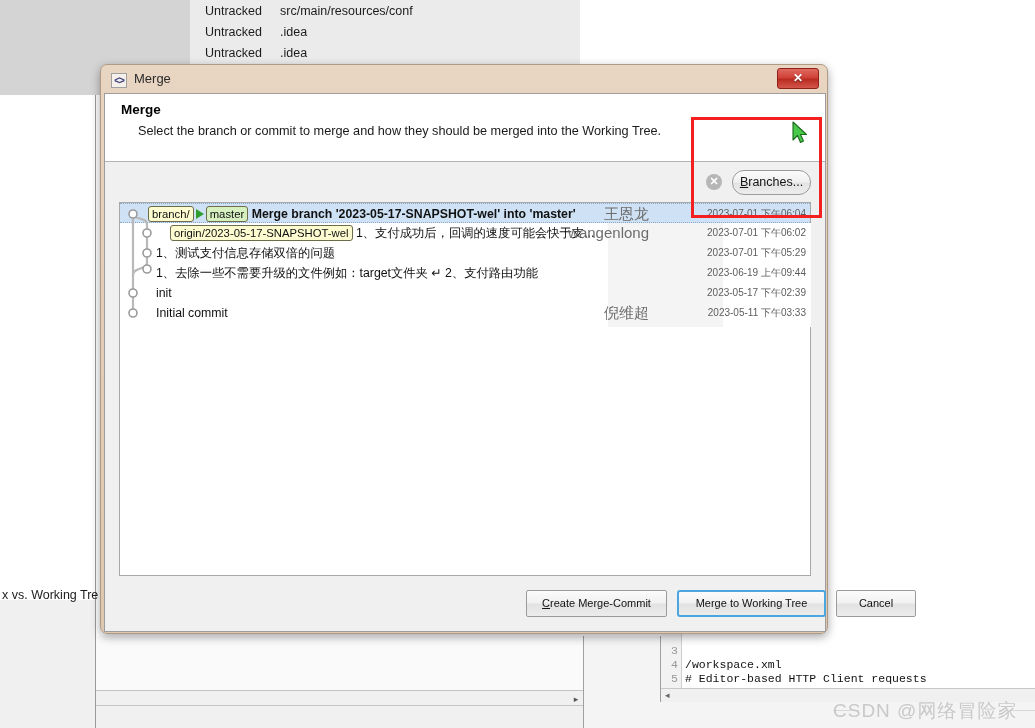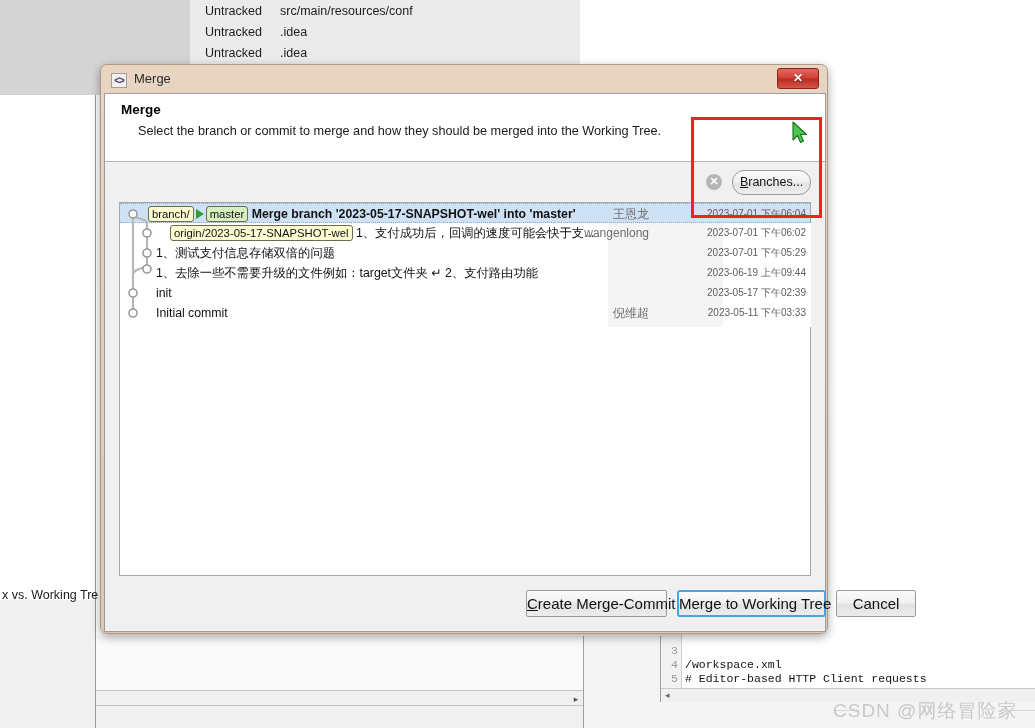--- a/index.html
+++ b/index.html
@@ -205,21 +205,21 @@
   .row .graph {
     position: absolute; left: 0; top: 0; width: 42px; height: 20px;
   }
   .row .msg {
     position: absolute; left: 28px; top: 0; height: 20px; line-height: 20px;
     font-size: 12.3px; color: #111; white-space: nowrap;
   }
   .row.sel .msg { font-weight: bold; }
   .row .author {
     position: absolute; right: 161px; top: 0; height: 20px; line-height: 20px;
-    font-size: 12px; color: #6d6d6d; white-space: nowrap; text-align: right;
+    font-size: 15px; color: #6d6d6d; white-space: nowrap; text-align: right;
   }
   .row .date {
     position: absolute; right: 4px; top: 0; height: 20px; line-height: 20px;
     font-size: 10px; color: #5d5d5d; white-space: nowrap;
   }
   .author-col-shade {
     position: absolute; left: 488px; top: 20px; width: 115px; height: 104px;
     background: #f4f4f4;
   }
   .date-col-shade {
@@ -248,21 +248,21 @@
   .graph svg { display: block; }
 
   
   .btnbar {
     position: absolute; left: 0; top: 488px; width: 100%; height: 50px;
   }
   .btn {
     position: absolute; top: 8px; height: 27px;
     background: linear-gradient(to bottom, #fbfbfb 0%, #f1f1f1 48%, #e2e2e2 52%, #ececec 100%);
     border: 1px solid #9b9b9b; border-radius: 2px;
-    font-size: 15px; color: #111; text-align: center; line-height: 25px;
+    font-size: 11px; color: #111; text-align: center; line-height: 25px;
     white-space: nowrap;
   }
   .btn.primary {
     border: 2px solid #4ba6e0; border-radius: 3px; line-height: 23px;
   }
   .btn u { text-decoration: underline; }
   #btn-create { left: 421px; width: 141px; }
   #btn-merge  { left: 572px; width: 149px; }
   #btn-cancel { left: 731px; width: 80px; }
 

